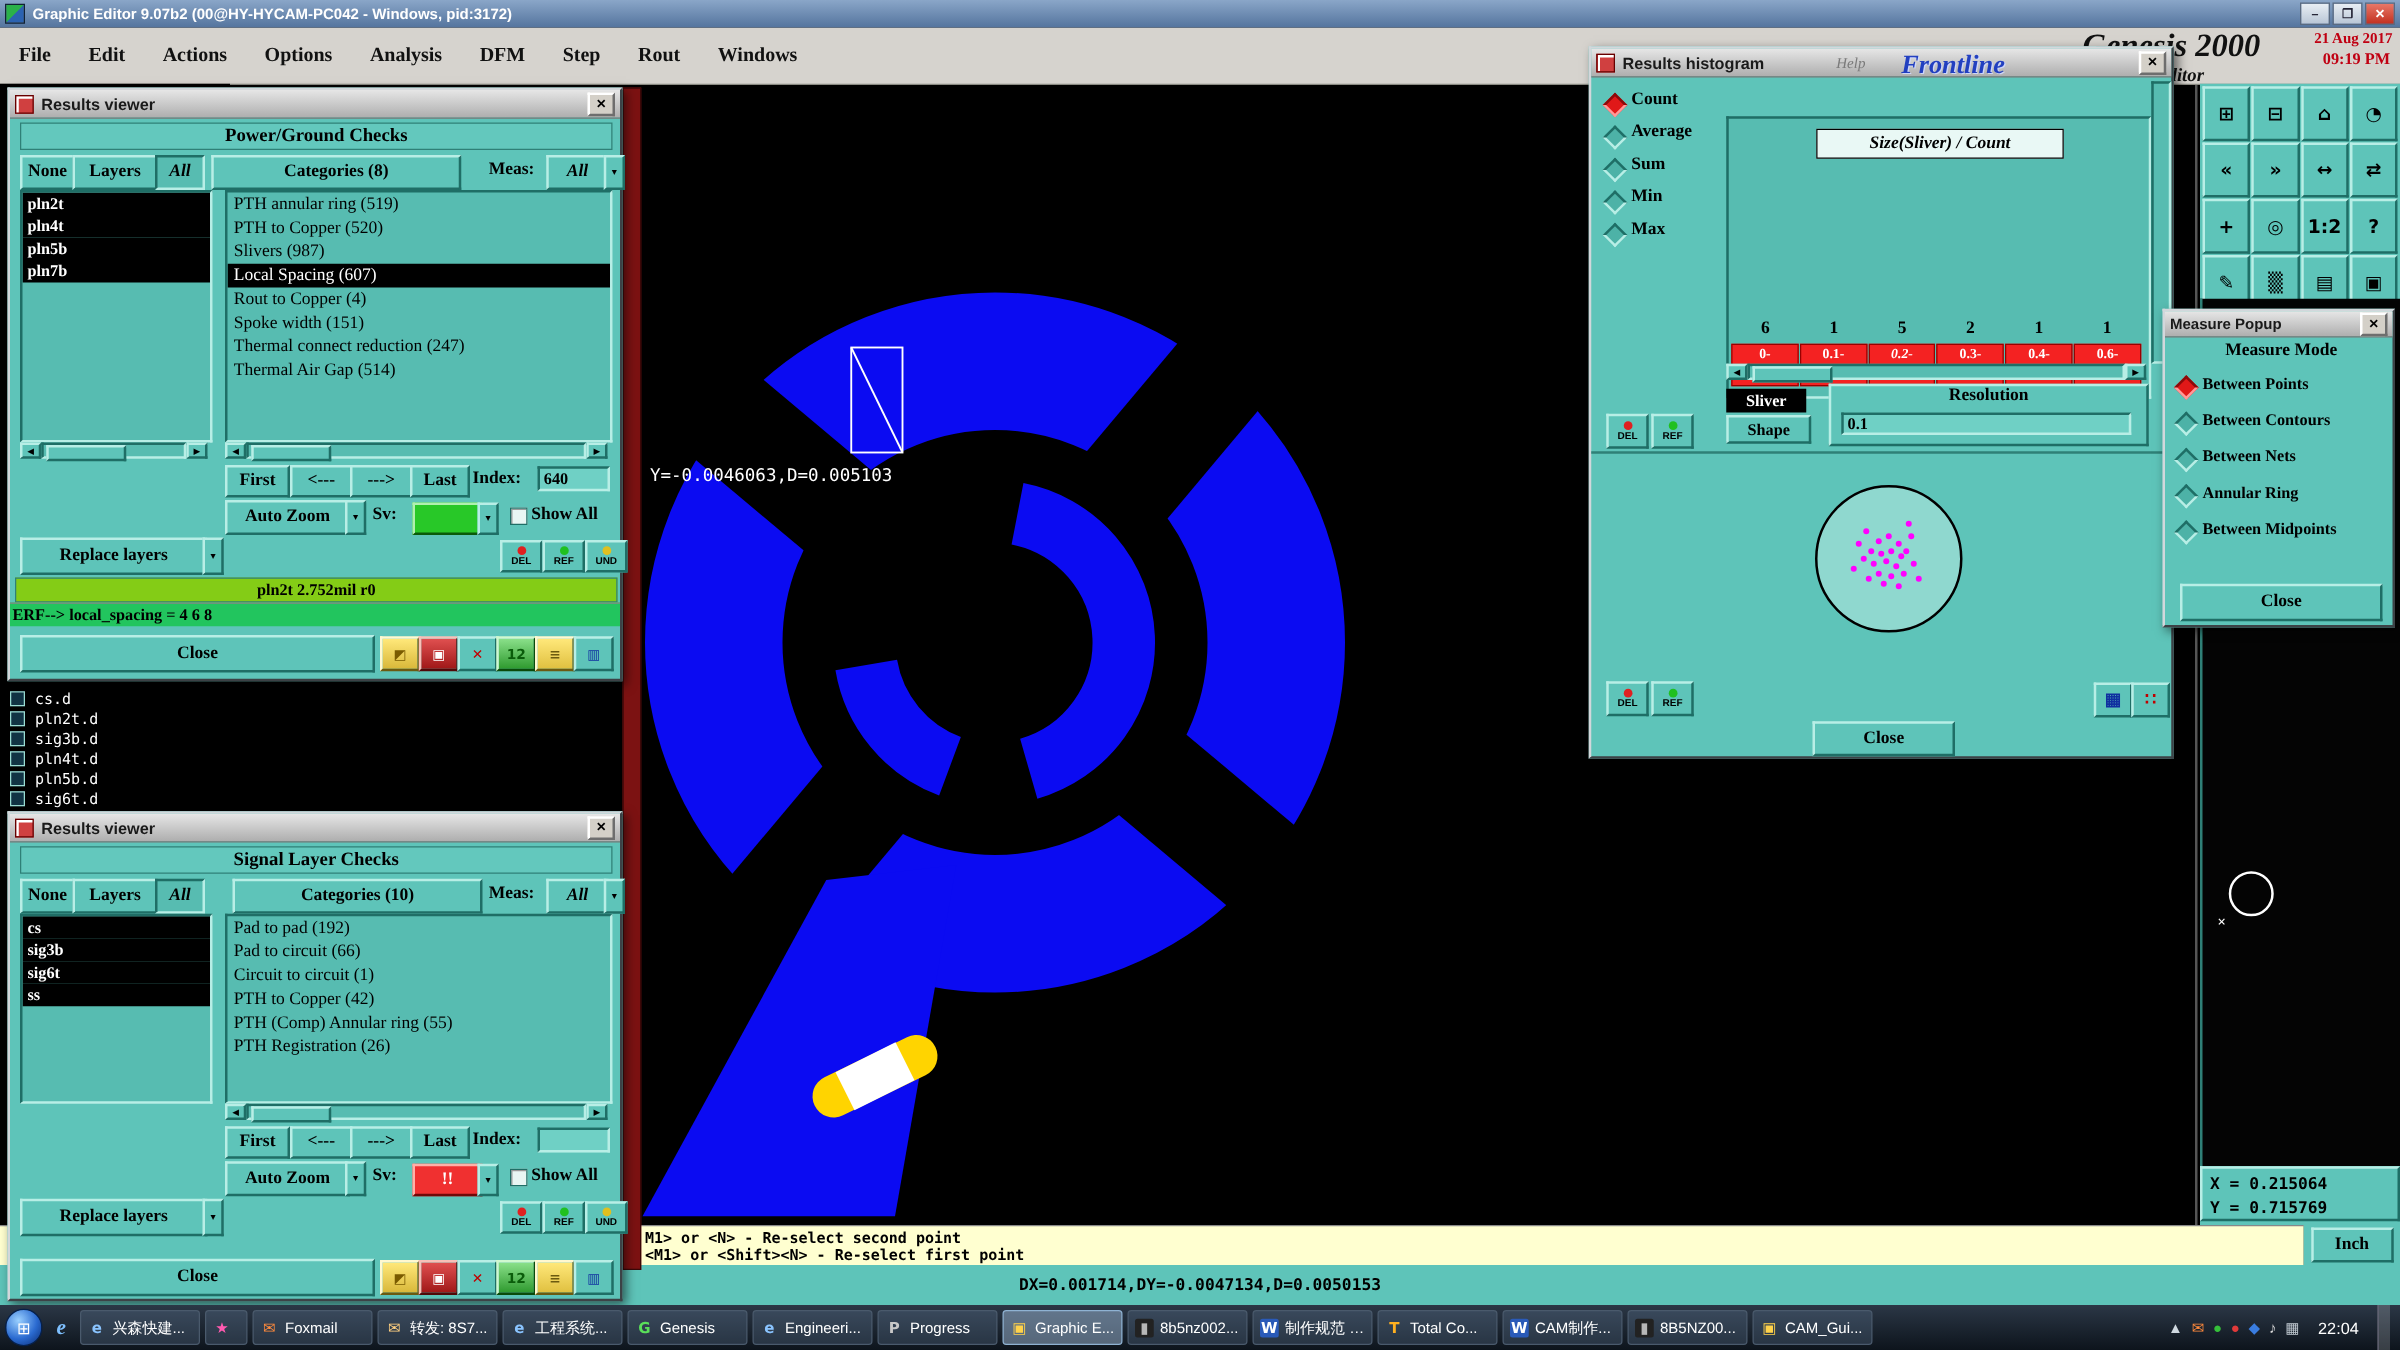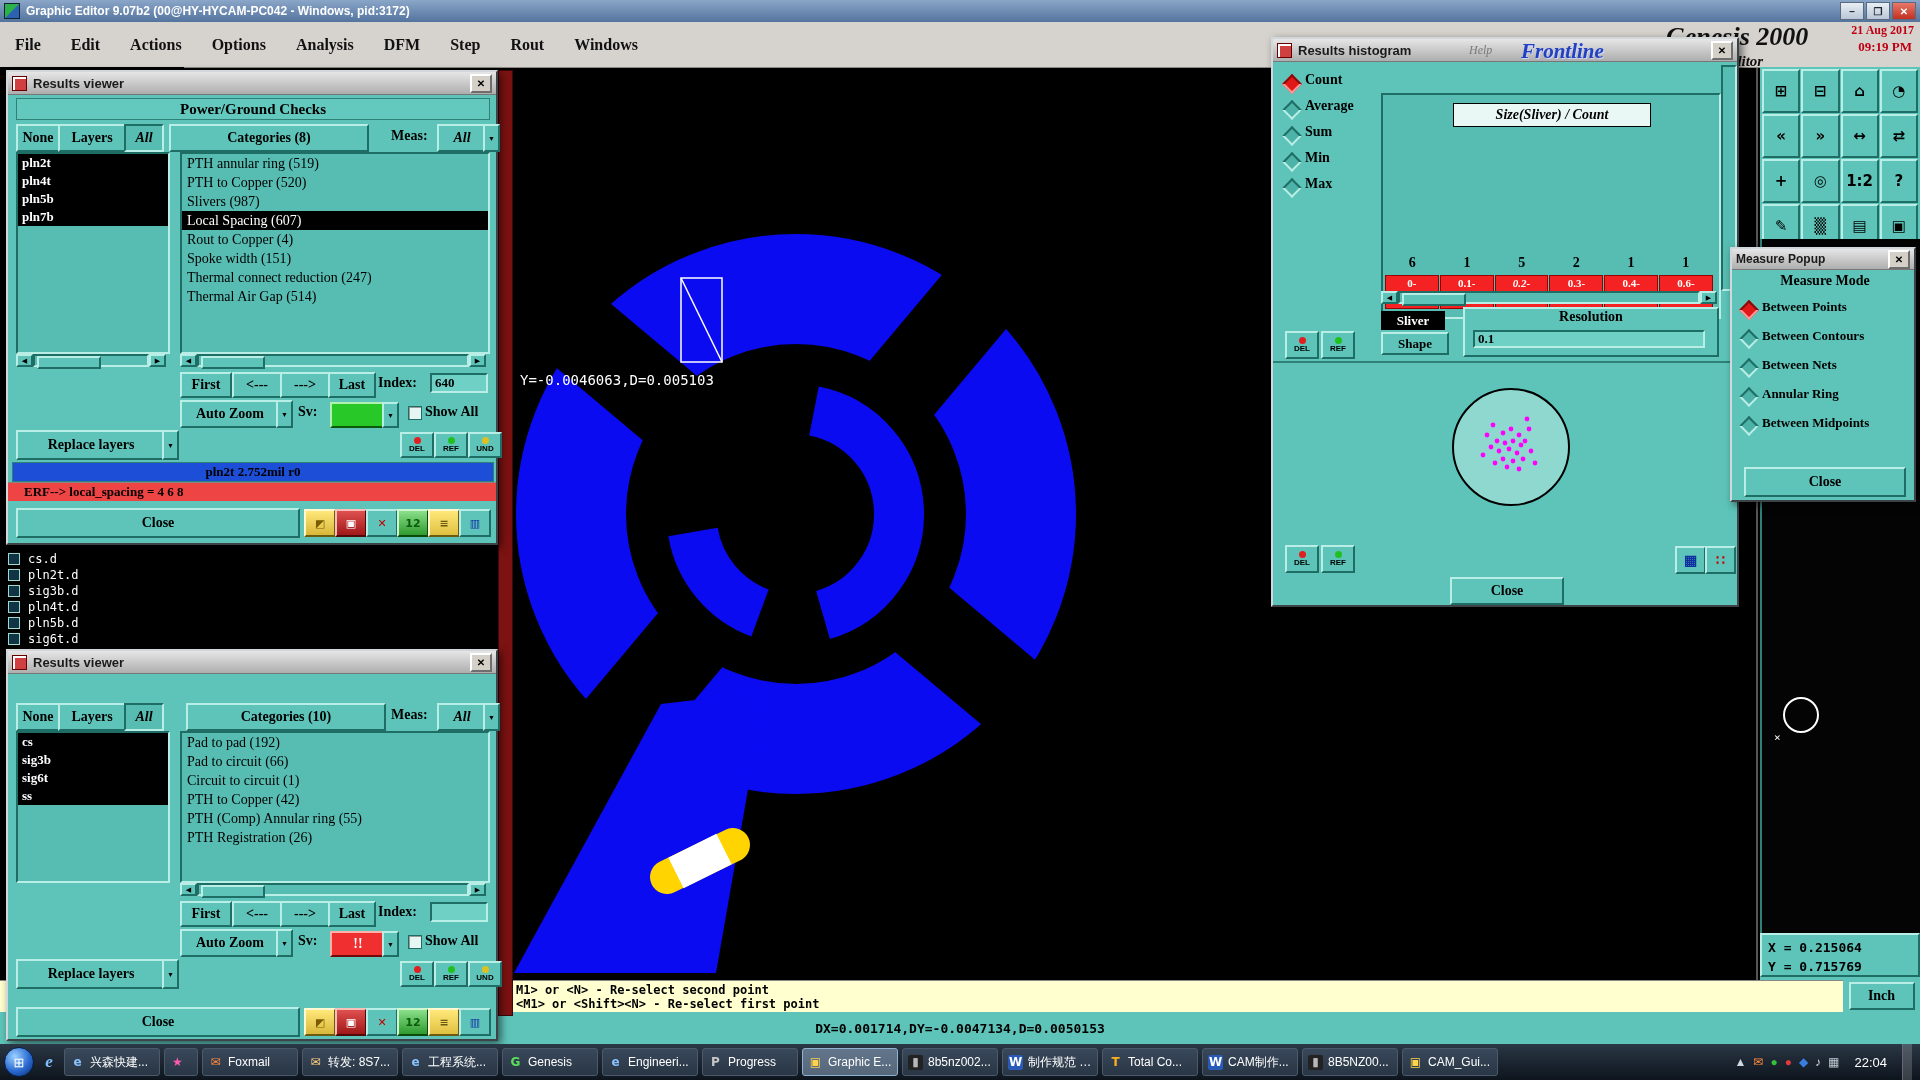--- a/index.html
+++ b/index.html
@@ -88,24 +88,24 @@
   .hscroll .trough{flex:1;position:relative;}
   .hscroll .thumb{position:absolute;left:2px;top:0;width:60px;height:100%;}
   .lbl{position:absolute;font:bold 14px "Liberation Serif",serif;color:#000;}
   .ddarrow{width:13px;display:flex;align-items:center;justify-content:center;font-size:7px;}
   .field{position:absolute;border:2px solid;border-color:#1f6e66 #b8eee6 #b8eee6 #1f6e66;background:#6fd0c5;
          font:bold 13px "Liberation Serif",serif;color:#000;padding:0 3px;box-sizing:border-box;outline:none;}
   .chk{position:absolute;width:12px;height:12px;background:#e8f6f3;border:1px solid #1f6e66;box-shadow:inset 1px 1px 0 #9a9a9a;}
   .mini{position:absolute;width:30px;height:22px;display:flex;flex-direction:column;align-items:center;justify-content:center;
         font:bold 8px "Liberation Sans",sans-serif;line-height:8px;}
   .dot{width:7px;height:7px;border-radius:50%;margin-bottom:1px;}
-  .strip-info{position:absolute;background:#1d4ed8;border:1px solid #2f8077;display:flex;align-items:center;justify-content:center;
+  .strip-info{position:absolute;background:#84cc16;border:1px solid #2f8077;display:flex;align-items:center;justify-content:center;
               font:bold 13px "Liberation Serif",serif;}
-  .strip-erf{position:absolute;background:#ef4444;border-top:1px solid #888;display:flex;align-items:center;
-             font:bold 13px "Liberation Serif",serif;padding-left:16px;box-sizing:border-box;}
+  .strip-erf{position:absolute;background:#22c55e;border-top:1px solid #888;display:flex;align-items:center;
+             font:bold 13px "Liberation Serif",serif;padding-left:2px;box-sizing:border-box;}
   .fico{width:28px;height:24px;font:bold 11px "DejaVu Sans",sans-serif;}
   .fi1{color:#7a5b00;background:linear-gradient(#ffe87a,#d9b83a);border-color:#fff8d0 #6b5a10 #6b5a10 #fff8d0;}
   .fi2{color:#fff;background:linear-gradient(#e05050,#a01818);border-color:#f8c0b8 #500808 #500808 #f8c0b8;}
   .fi3{color:#c00000;}
   .fi4{color:#0a5c0a;background:linear-gradient(#8ae08a,#2f9a2f);border-color:#d0f8d0 #0a4a0a #0a4a0a #d0f8d0;}
   .fi5{color:#6b5a10;background:linear-gradient(#ffe87a,#e0c040);border-color:#fff8d0 #6b5a10 #6b5a10 #fff8d0;}
   .fi6{color:#1030a0;}
 
   
   .dmd{position:absolute;width:10px;height:10px;transform:rotate(45deg);
@@ -376,20 +376,21 @@
     <div class="up btn fico abs fi5" style="left:420px;top:437px;">≡</div>
     <div class="up btn fico abs fi6" style="left:451px;top:437px;">▥</div>
   </div>
 
   <div class="dlg" id="rv2" style="left:6px;top:649px;width:492px;height:392px;z-index:11;">
     <div class="dlg-title">
       <span class="dlg-ico"></span>
       <span class="t">Results viewer</span>
       <span class="xbtn gup">✕</span>
     </div>
+    <div class="hdr" style="left:8px;top:26px;width:472px;height:20px;">Signal Layer Checks</div>
 
     <div class="up btn abs" style="left:8px;top:52px;width:40px;height:24px;">None</div>
     <div class="up btn abs" style="left:50px;top:52px;width:64px;height:24px;">Layers</div>
     <div class="dn btn abs" style="left:116px;top:52px;width:36px;height:24px;font-style:italic;">All</div>
     <div class="up btn abs" style="left:178px;top:52px;width:196px;height:24px;">Categories (10)</div>
     <span class="lbl" style="left:383px;top:56px;">Meas:</span>
     <div class="up btn abs" style="left:429px;top:52px;width:46px;height:24px;font-style:italic;">All</div>
     <div class="up ddarrow abs" style="left:475px;top:52px;height:24px;">▼</div>
 
     <div class="listbox dn" style="left:8px;top:80px;width:150px;height:148px;">

